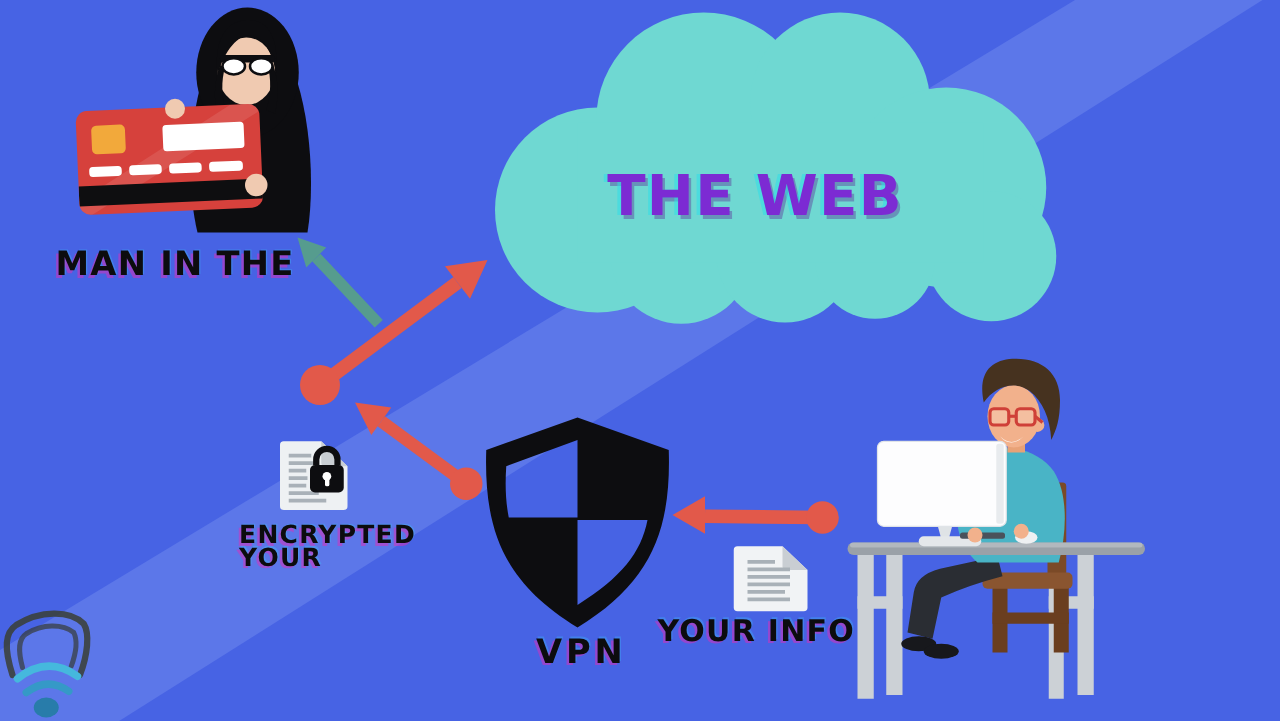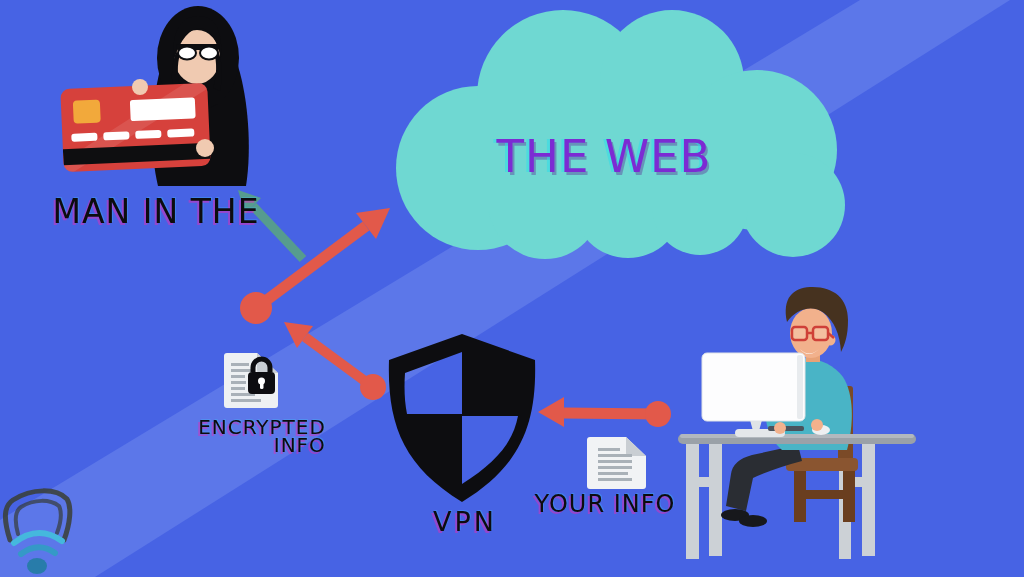--- a/index.html
+++ b/index.html
@@ -4,26 +4,26 @@
 <style>
   html,body{margin:0;padding:0;background:#222;}
   .stage{
     position:relative;width:1024px;height:577px;overflow:hidden;
     background:#4763e4;
     font-family:"DejaVu Sans","Liberation Sans",sans-serif;
   }
   .stage svg{position:absolute;left:0;top:0;}
   .lbl{
     position:absolute;transform:translate(-50%,-50%);
-    font-weight:normal;color:#0c0c0e;text-align:right;
+    font-weight:bold;color:#0c0c0e;text-align:left;
     letter-spacing:1px;line-height:0.88;white-space:nowrap;
     text-shadow:-2px 2px 0 rgba(226,43,183,.5),1px -1px 0 rgba(60,200,255,.3);
   }
   .lbl span{display:block;}
-  .lbl-mitm{left:156px;top:212px;font-size:33px;}
+  .lbl-mitm{left:140px;top:212px;font-size:27px;}
   .lbl-encrypted{left:262px;top:437px;font-size:20px;}
   .lbl-vpn{left:465px;top:522px;font-size:27px;letter-spacing:3px;}
   .lbl-yourinfo{left:605px;top:505px;font-size:24px;}
   .lbl-web{
     left:604px;top:157px;font-size:45px;color:#7c2bd3;letter-spacing:1px;
     text-shadow:-3px 0 0 rgba(47,222,231,.55),2px 3px 0 rgba(90,20,140,.35);
   }
 </style>
 </head>
 <body>
@@ -191,19 +191,19 @@
   </svg>
 
   <div class="lbl lbl-web">THE WEB</div>
 
   <div class="lbl lbl-mitm">
     <span>MAN IN THE</span>
   </div>
 
   <div class="lbl lbl-encrypted">
     <span>ENCRYPTED</span>
-    <span>INFO</span>
+    <span>YOUR</span>
   </div>
 
   <div class="lbl lbl-vpn">VPN</div>
 
   <div class="lbl lbl-yourinfo">YOUR INFO</div>
 </div>
 
 </body></html>

